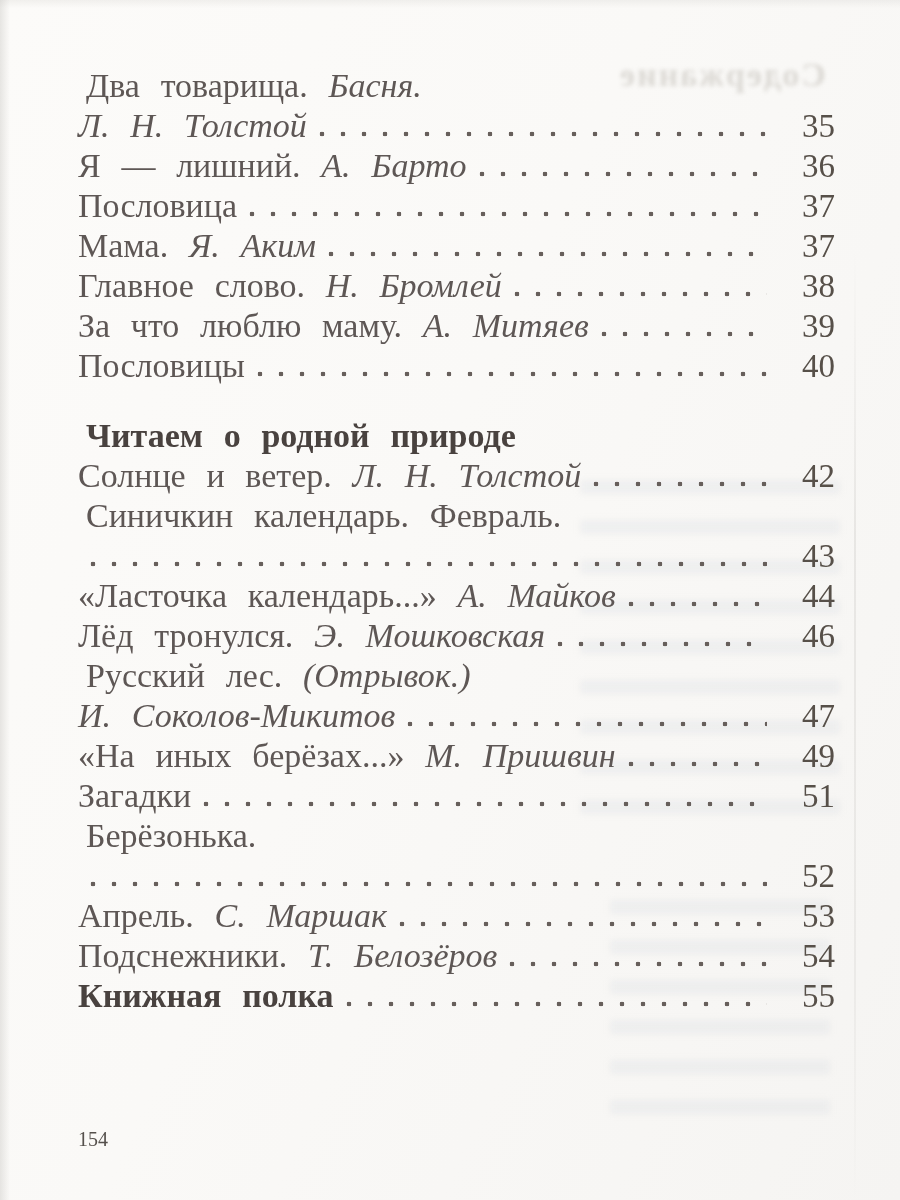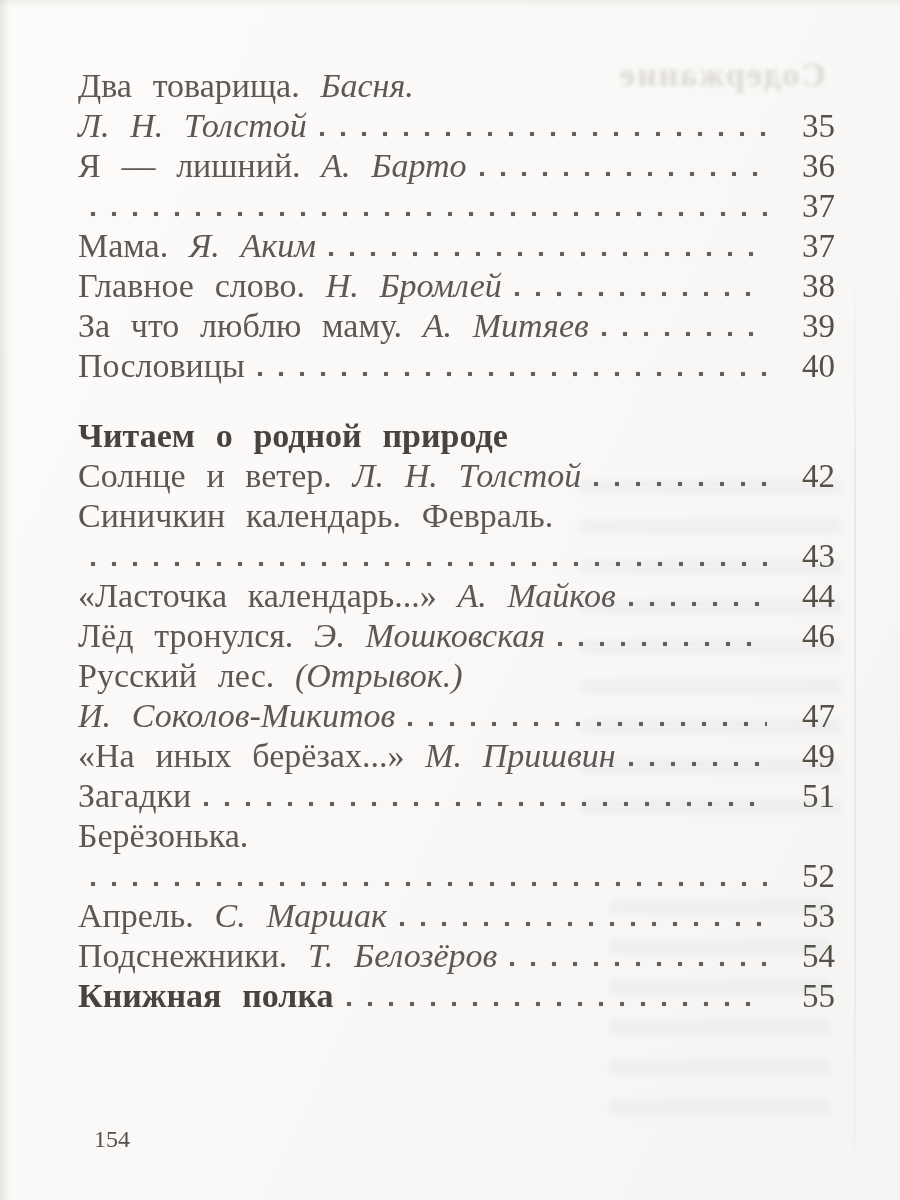--- a/index.html
+++ b/index.html
@@ -73,25 +73,25 @@
     height:6px;margin:0 14px 9px 12px;
     background-image:radial-gradient(circle at 3px 3px,#675f5b 2.1px,rgba(0,0,0,0) 2.6px);
     background-size:21px 6px;
     background-repeat:repeat-x;
     background-position:left bottom;
   }
   .pagenum{
     flex:none;width:54px;text-align:right;
     font-size:33px;color:#575049;
   }
-  .row.no-page .text{flex:1;}
+  .row.no-page .text{flex:1;margin-left:8px;}
 
   .footer{
-    position:absolute;left:94px;top:1122px;
-    font-size:24px;line-height:34px;color:#55504c;
+    position:absolute;left:78px;top:1122px;
+    font-size:20px;line-height:34px;color:#55504c;
     word-spacing:normal;
   }
 </style>
 </head>
 <body>
 
 <div class="page">
   <div class="edge-left"></div>
   <div class="edge-top"></div>
   <div class="gutter-line"></div>
@@ -109,20 +109,21 @@
     <span class="text"><span class="seg italic">Л. Н. Толстой</span></span>
     <span class="leader"></span>
     <span class="pagenum">35</span>
   </div>
       <div class="row">
     <span class="text"><span class="seg regular">Я — лишний.</span><span class="seg italic"> А. Барто</span></span>
     <span class="leader"></span>
     <span class="pagenum">36</span>
   </div>
       <div class="row">
+    <span class="text"><span class="seg regular">Пословица</span></span>
     <span class="leader"></span>
     <span class="pagenum">37</span>
   </div>
       <div class="row">
     <span class="text"><span class="seg regular">Мама.</span><span class="seg italic"> Я. Аким</span></span>
     <span class="leader"></span>
     <span class="pagenum">37</span>
   </div>
       <div class="row">
     <span class="text"><span class="seg regular">Главное слово.</span><span class="seg italic"> Н. Бромлей</span></span>

